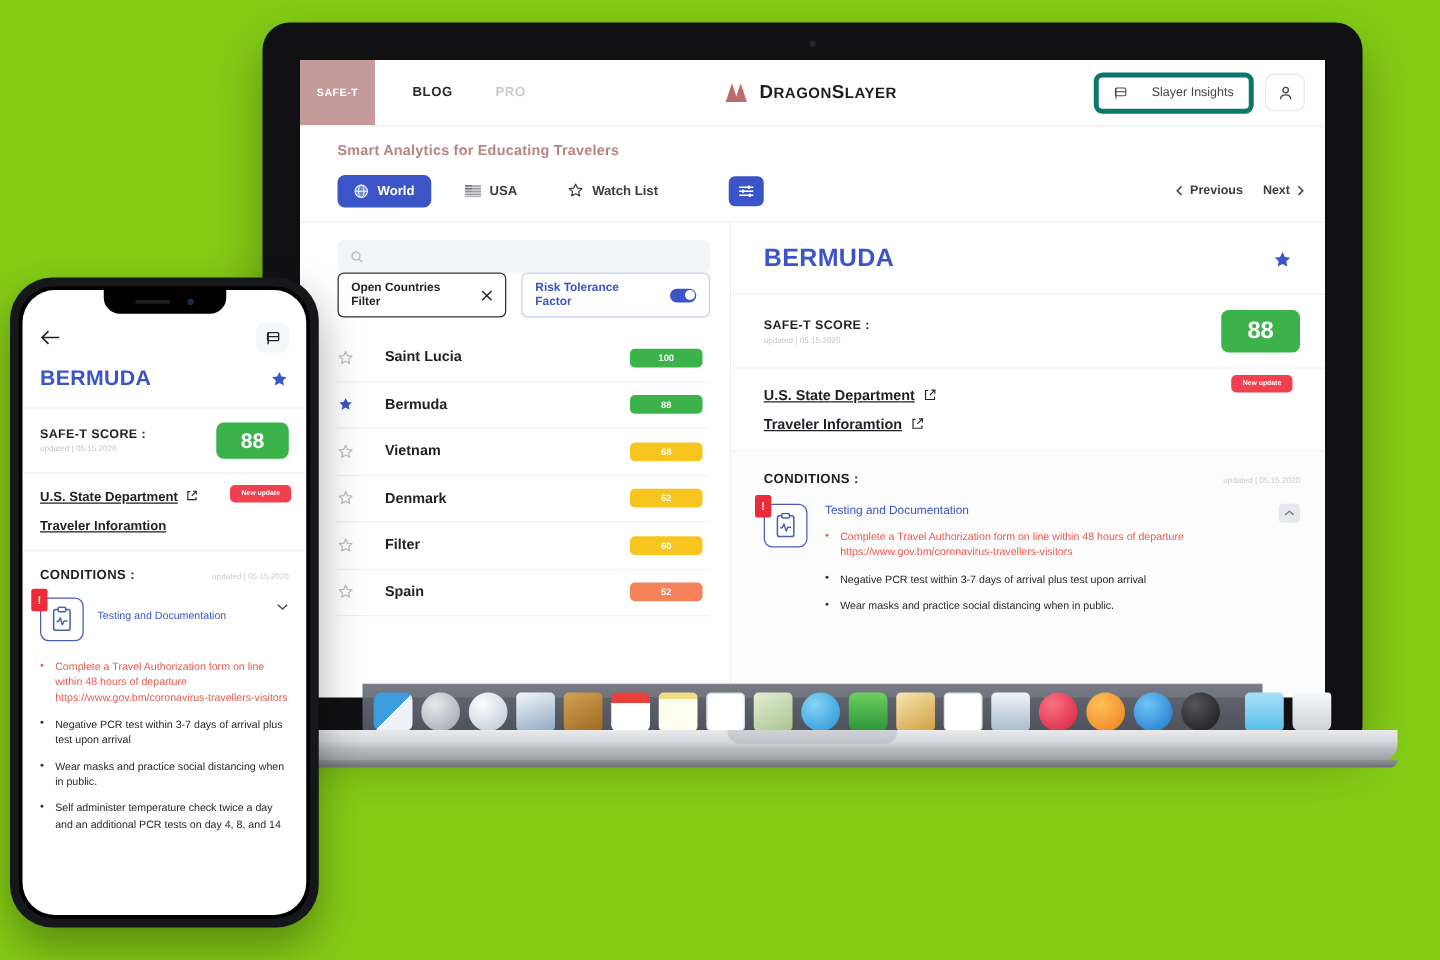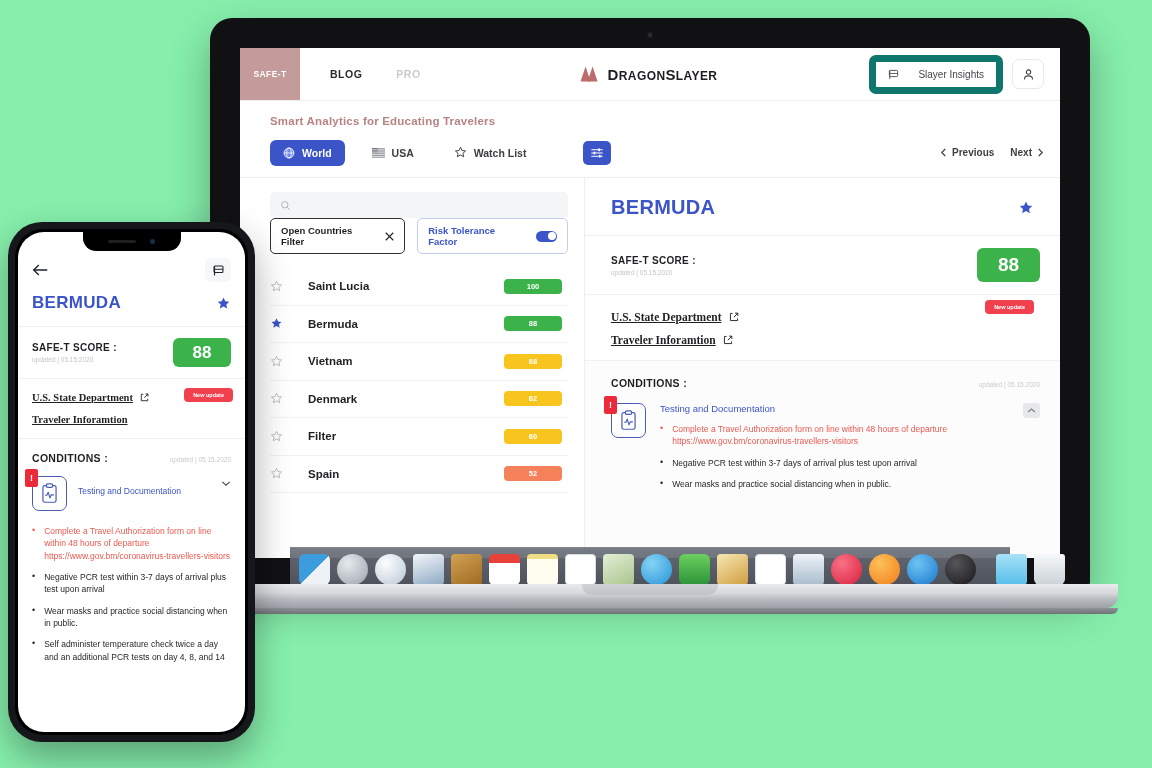--- a/index.html
+++ b/index.html
@@ -2,21 +2,21 @@
 <html><head>
 <meta charset="utf-8">
 <style>
   * { box-sizing: border-box; margin: 0; padding: 0; }
   html, body {
     width: 1152px; height: 768px;
     background: #ffffff;
     font-family: "Liberation Sans", sans-serif;
     overflow: hidden;
   }
-  #stage { position: relative; width: 1152px; height: 768px; background:#86efac; }
+  #stage { position: relative; width: 1152px; height: 768px; background:#84cc16; }
 
   
   .laptop { position: absolute; left: 210px; top: 18px; width: 880px; height: 600px; }
   .laptop-lid {
     position: absolute; left: 0; top: 0; width: 880px; height: 570px;
     background: #111113;
     border-radius: 22px 22px 6px 6px;
     box-shadow: 0 18px 40px rgba(0,0,0,.30);
   }
   .laptop-camera {
@@ -58,21 +58,21 @@
   .brand-mark:before, .brand-mark:after {
     content:""; position:absolute; bottom:0; width:0; height:0;
     border-left:5px solid transparent; border-right:5px solid transparent; border-bottom:15px solid #bd6a6a;
   }
   .brand-mark:before { left:-2px; }
   .brand-mark:after { left:5px; }
   .brand-name { font-size:15px; font-weight:bold; color:#1e1e22; letter-spacing:.4px; }
   .brand-name .sm { font-size:12px; }
   .nav-right { margin-left:auto; display:flex; align-items:center; gap:9px; padding-right:16px; }
   .insights-btn {
-    display:flex; align-items:center; gap:19px; border:7px solid #0f766e; border-radius:7px;
+    display:flex; align-items:center; gap:19px; border:4px solid #0f766e; border-radius:7px;
     padding:7px 12px; font-size:10px; color:#44464b; background:#fff;
   }
   .avatar-btn { border:1px solid #e7e9ec; border-radius:7px; width:32px; height:30px; display:flex; align-items:center; justify-content:center; background:#fff; }
 
   .tagline { font-size:11.5px; font-weight:bold; color:#b98383; padding:14px 0 0 30px; letter-spacing:.2px; }
 
   .tabs-row { display:flex; align-items:center; padding:12px 16px 11px 30px; border-bottom:1px solid #eceef1; }
   .tab {
     display:flex; align-items:center; gap:7px; font-size:10.5px; font-weight:bold; color:#3b3d42;
     padding:7px 13px; border-radius:6px;
@@ -107,21 +107,21 @@
   .right-pane { flex:1; background:#fcfcfd; }
   .rp-head { display:flex; align-items:center; padding:18px 26px 16px 26px; border-bottom:1px solid #eef0f2; background:#fff; }
   .rp-title { font-size:20px; font-weight:bold; color:#3b55c8; letter-spacing:.3px; }
   .rp-head .star { margin-left:auto; }
   .rp-score { display:flex; align-items:center; padding:12px 20px 12px 26px; border-bottom:1px solid #eef0f2; background:#fff; }
   .score-label { font-size:10px; font-weight:bold; color:#1f2024; letter-spacing:.3px; }
   .score-upd { font-size:6.5px; color:#c3c6cc; margin-top:3px; }
   .score-badge { margin-left:auto; background:#3cb34a; border-radius:6px; width:63px; height:34px;
     color:#fff; font-size:19px; font-weight:bold; display:flex; align-items:center; justify-content:center; }
   .rp-links { padding:16px 20px 14px 26px; border-bottom:1px solid #eef0f2; background:#fff; position:relative; }
-  .rp-link { font-size:11.5px; font-weight:bold; color:#1f2024; text-decoration:underline; display:flex; align-items:center; gap:7px;font-family:Liberation Serif, serif; }
+  .rp-link { font-size:11.5px; font-weight:bold; color:#1f2024; text-decoration:underline; display:flex; gap:7px; }
   .rp-link + .rp-link { margin-top:11px; }
   .new-badge { position:absolute; right:26px; top:5px; background:#f2414e; color:#fff; font-size:5.5px;
     font-weight:bold; padding:4px 9px; border-radius:4px; }
   .rp-cond { padding:16px 20px 0 26px; background:#fcfcfd; }
   .cond-head { display:flex; align-items:baseline; }
   .cond-title { font-size:10.5px; font-weight:bold; color:#1f2024; letter-spacing:.3px; }
   .cond-upd { margin-left:auto; font-size:6.5px; color:#c8cbd1; }
   .cond-body { display:flex; margin-top:14px; gap:14px; }
   .cond-icon-wrap { position:relative; flex:0 0 auto; }
   .cond-icon {

